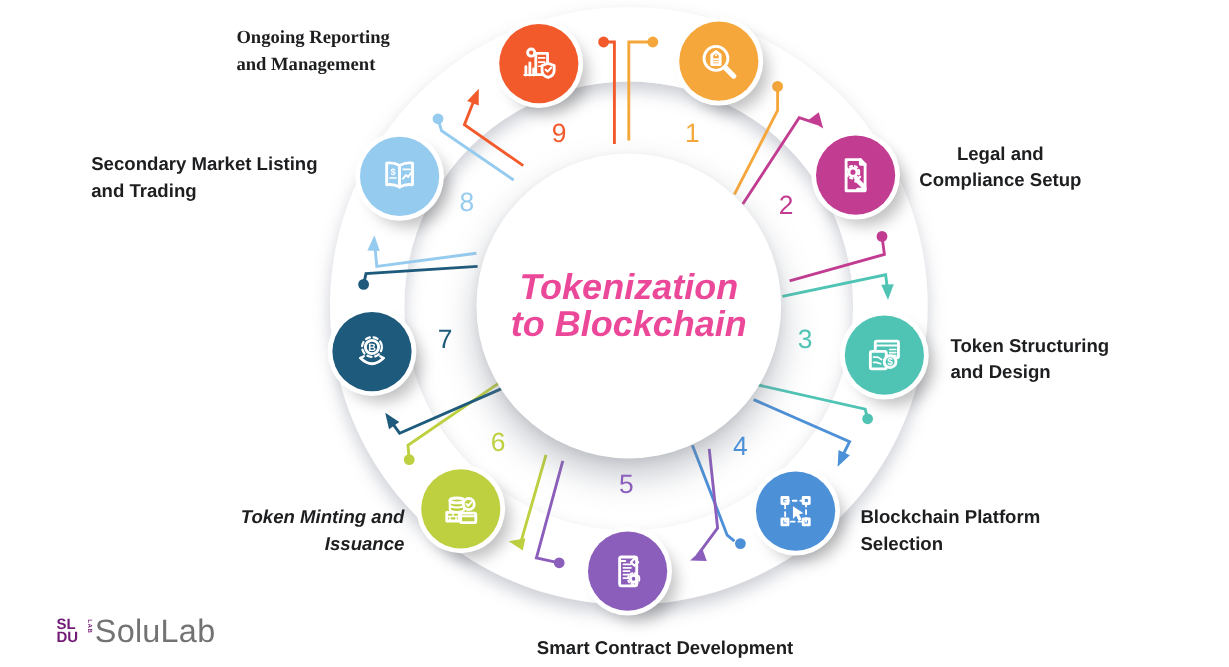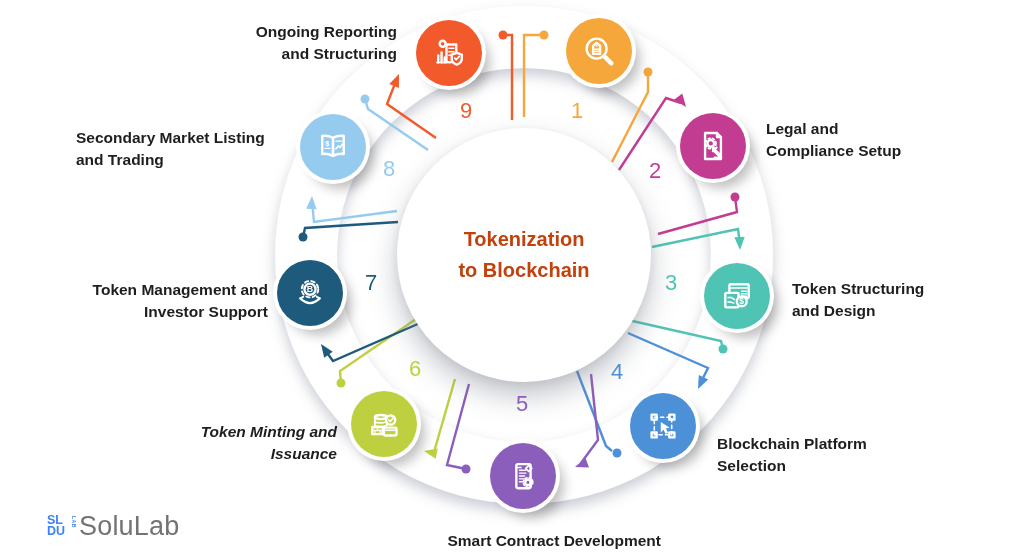--- a/index.html
+++ b/index.html
@@ -4,21 +4,21 @@
 <style>
   html,body{margin:0;padding:0;background:#fff;}
   .stage{position:relative;width:1024px;height:556px;background:#ffffff;overflow:hidden;
          font-family:"Liberation Sans", sans-serif;}
   .layer{position:absolute;left:0;top:0;width:1024px;height:556px;}
 
   
   .center-circle{position:absolute;left:397px;top:128px;width:254px;height:254px;border-radius:50%;
     background:#fff;box-shadow:0 14px 28px rgba(120,126,140,.45), 0 3px 8px rgba(0,0,0,.08);
     display:flex;flex-direction:column;align-items:center;justify-content:center;text-align:center;}
-  .center-circle .t{display:block;font-size:20px;line-height:31px;font-weight:bold;color:#c2410c;}
+  .center-circle .t{display:block;font-size:30px;line-height:31px;font-weight:bold;color:#ec4899;font-style:italic;}
 
   
   .node{position:absolute;width:66px;height:66px;border-radius:50%;
     display:flex;align-items:center;justify-content:center;
     box-shadow:0 0 0 4px #fff, 8px 9px 12px rgba(0,0,0,.25);}
   .node svg{width:38px;height:38px;display:block;}
   .ic{stroke:#fff;stroke-width:1.5;fill:none;stroke-linecap:round;stroke-linejoin:round;}
   .n1{left:566px;top:18px;background:var(--c1);}
   .n2{left:680px;top:113px;background:var(--c2);}
   .n3{left:704px;top:263px;background:var(--c3);}
@@ -38,32 +38,32 @@
   .num5{left:522px;top:404px;color:var(--c5);}
   .num6{left:415px;top:369px;color:var(--c6);}
   .num7{left:371px;top:283px;color:var(--c7);}
   .num8{left:389px;top:169px;color:var(--c8);}
   .num9{left:466px;top:111px;color:var(--c9);}
 
   
   .lab{position:absolute;font-size:15.5px;font-weight:600;color:#1d1e20;line-height:22px;}
   .lab span{display:block;}
   .lab1{left:645px;top:29px;text-align:left;}
-  .lab2{left:766px;top:118px;text-align:left;}
+  .lab2{left:766px;top:118px;text-align:center;}
   .lab3{left:792px;top:278px;text-align:left;}
-  .lab4{left:717px;top:421px;text-align:left;margin-top:12px;}
+  .lab4{left:717px;top:421px;text-align:left;}
   .lab5{left:401px;top:530px;width:260px;text-align:right;}
   .lab6{left:137px;top:421px;width:200px;text-align:right;font-style:italic;}
   .lab7{left:66px;top:279px;width:202px;text-align:right;}
   .lab8{left:76px;top:127px;width:212px;text-align:left;}
-  .lab9{left:197px;top:21px;width:200px;text-align:right;}
+  .lab9{left:197px;top:21px;width:200px;text-align:left;font-family:Liberation Serif, serif;}
 
   
   .logo{position:absolute;left:47px;top:511px;display:flex;align-items:center;}
-  .logo-mark{position:relative;width:27px;height:30px;margin-right:5px;color:#3b82f6;
+  .logo-mark{position:relative;width:27px;height:30px;margin-right:5px;color:#701a75;
     font-weight:bold;font-size:12.5px;line-height:11.5px;letter-spacing:0;padding-top:3px;box-sizing:border-box;}
   .logo-mark .lm-row{display:block;}
   .logo-mark .lm-side{position:absolute;right:-2px;top:4px;font-size:5px;line-height:5px;
     writing-mode:vertical-rl;letter-spacing:.5px;font-weight:bold;}
   .logo-text{font-size:27px;color:#737373;font-weight:400;letter-spacing:.2px;}
 
   :root{--c1:#F6A73B;--c2:#C23D92;--c3:#4FC4B4;--c4:#4C90D8;--c5:#8C5EBB;
         --c6:#BED03F;--c7:#1E5A7B;--c8:#96CBF0;--c9:#F2592B;}
 </style>
 </head>
@@ -249,24 +249,20 @@
   <div class="node n7" style="--c:var(--c7)">
     <svg viewBox="0 0 24 24" class="ic">
       <circle cx="12" cy="9.6" r="5.2" stroke-dasharray="2.2 2" stroke-width="1.2"></circle>
       <circle cx="12" cy="9.6" r="3.5"></circle>
       <text x="12" y="11.6" font-size="5.6" text-anchor="middle" fill="#fff" stroke="none" font-weight="bold">B</text>
       <path d="M5.9 15.4 q6.1 6 12.2 0" stroke-width="1.4"></path>
       <path d="M5.9 15.4 l1.8 -1 M18.1 15.4 l-1.8 -1" stroke-width="1.2"></path>
     </svg>
   </div>
   <div class="num num7">7</div>
-  <div class="lab lab7">
-    <span>Token Management and</span>
-    <span>Investor Support</span>
-  </div>
 
   <div class="node n8" style="--c:var(--c8)">
     <svg viewBox="0 0 24 24" class="ic">
       <path d="M12 6.2 C9.8 5 7.4 4.7 5.2 5 V16.4 C7.4 16.1 9.8 16.4 12 17.6 Z"></path>
       <path d="M12 6.2 C14.2 5 16.6 4.7 18.8 5 V16.4 C16.6 16.1 14.2 16.4 12 17.6 Z"></path>
       <text x="8.5" y="11.2" font-size="4.8" text-anchor="middle" fill="#fff" stroke="none" font-weight="bold">$</text>
       <path d="M6.9 12.9 h3.2" stroke-width=".8"></path>
       <path d="M13.8 13.2 l1.5 -1.9 1.2 1 1.6 -2.3" stroke-width="1"></path>
       <path d="M13.8 8.3 h3.8" stroke-width=".8"></path>
     </svg>
@@ -284,21 +280,21 @@
       <path d="M11.9 9 h3.2 M11.9 11.2 h3.2 M11.9 13.4 h3.2" stroke-width=".9"></path>
       <path d="M5.2 18 V13.6 M7.3 18 V11.6 M9.3 18 V14.8" stroke-width="1.5"></path>
       <path d="M4.4 18 h8.2" stroke-width="1.1"></path>
       <path d="M16.9 11.9 l3.2 1.1 v2.6 q0 2.6 -3.2 3.7 q-3.2 -1.1 -3.2 -3.7 v-2.6 Z" fill="var(--c)"></path>
       <path d="M15.6 15.2 l1 1 1.9 -2.1" stroke-width="1.1"></path>
     </svg>
   </div>
   <div class="num num9">9</div>
   <div class="lab lab9">
     <span>Ongoing Reporting</span>
-    <span>and Structuring</span>
+    <span>and Management</span>
   </div>
 
   <div class="logo">
     <div class="logo-mark">
       <span class="lm-row">SL</span>
       <span class="lm-row">DU</span>
       <span class="lm-side">LAB</span>
     </div>
     <span class="logo-text">SoluLab</span>
   </div>

